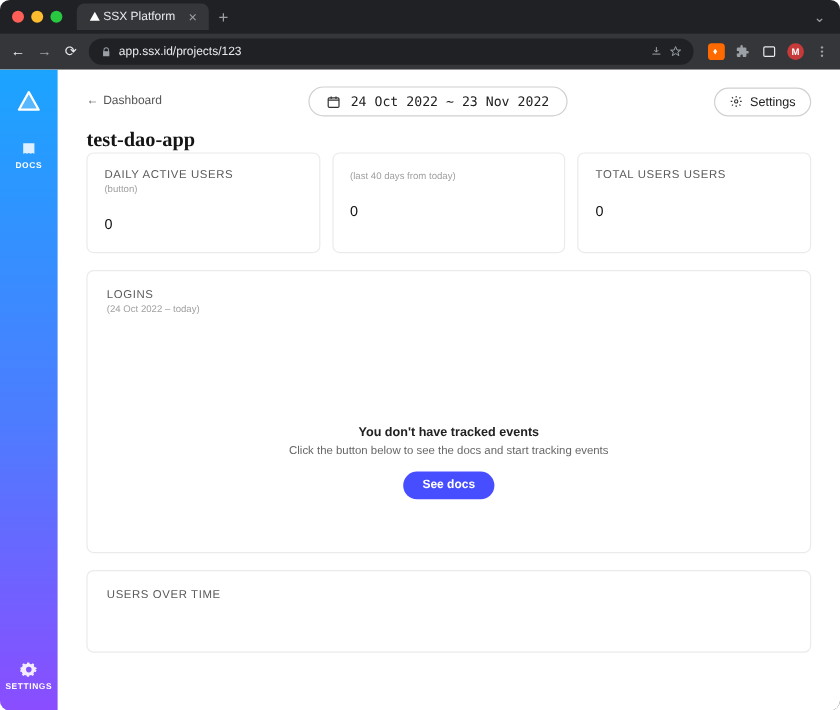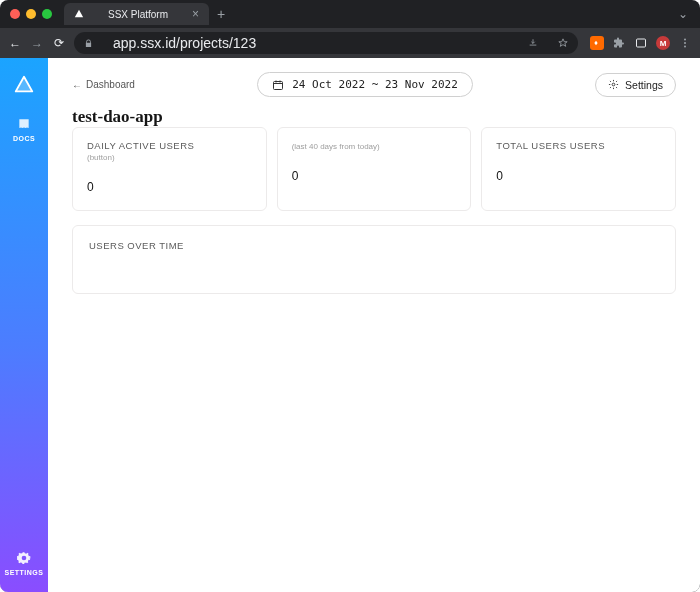--- a/index.html
+++ b/index.html
@@ -2,28 +2,28 @@
 <html><head>
 <meta charset="utf-8">
 <style>
   * { box-sizing: border-box; margin: 0; padding: 0; }
   html, body { width: 700px; height: 592px; font-family: -apple-system, BlinkMacSystemFont, "Segoe UI", Helvetica, Arial, sans-serif; overflow: hidden; }
   .browser-window { width: 700px; height: 592px; background: #202124; border-radius: 8px; position: relative; display: flex; flex-direction: column; }
   .titlebar { height: 28px; display: flex; align-items: center; padding: 0 10px; }
   .traffic { display: flex; gap: 6px; }
   .traffic span { width: 10px; height: 10px; border-radius: 50%; display: inline-block; }
   .tl-red { background: #ff5f57; } .tl-yellow { background: #febc2e; } .tl-green { background: #28c840; }
-  .tab { margin-left: 12px; background: #35363a; height: 22px; border-radius: 6px 6px 0 0; display: flex; align-items: center; padding: 0 10px; gap: 24px; color: #e8eaed; font-size: 10px; min-width: 110px; }
+  .tab { margin-left: 12px; background: #35363a; height: 22px; border-radius: 6px 6px 0 0; display: flex; align-items: center; padding: 0 10px; gap: 2px; color: #e8eaed; font-size: 10px; min-width: 110px; }
   .tab-favicon { width: 10px; height: 10px; display:flex; align-items:center; justify-content:center;}
   .tab-close { margin-left: auto; font-size: 12px; color: #9aa0a6; }
   .tab-add { color: #9aa0a6; margin-left: 8px; font-size: 14px; }
   .toolbar { height: 30px; background: #35363a; display: flex; align-items: center; padding: 0 8px; gap: 8px; }
   .nav-ico { color: #9aa0a6; font-size: 12px; width: 14px; text-align: center; }
   .nav-ico.enabled { color: #e8eaed; }
-  .urlbar { flex: 1; background: #202124; border-radius: 20px; height: 22px; display: flex; align-items: center; padding: 0 10px; gap: 20px; color: #9aa0a6; font-size: 14px; }
+  .urlbar { flex: 1; background: #202124; border-radius: 20px; height: 22px; display: flex; align-items: center; padding: 0 10px; gap: 6px; color: #9aa0a6; font-size: 10px; }
   .urlbar .lock { font-size: 10px; }
   .url-text { color: #e8eaed; }
   .ext-icons { display:flex; gap:8px; align-items:center; padding-left:4px;}
   .ext { width:14px; height:14px; display:flex; align-items:center; justify-content:center; color:#9aa0a6; font-size:11px;}
   .ext.orange { background:#ff6a00; border-radius:3px;}
   .ext.red { background:#c73a3a; color:#fff; border-radius:50%; font-size:8px; font-weight:700;}
   .content { flex:1; display:flex; background:#fff; border-bottom-left-radius:8px; border-bottom-right-radius:8px; overflow:hidden; }
   .sidebar { width:48px; background: linear-gradient(180deg, #1ba4ff 0%, #4d7cff 55%, #8a4dff 100%); display:flex; flex-direction:column; align-items:center; padding-top:16px; }
   .sidebar .logo { width:22px; height:22px; margin-bottom:20px; }
   .side-item { display:flex; flex-direction:column; align-items:center; gap:3px; color:#fff; font-size:7px; letter-spacing:.5px; font-weight:600; cursor:pointer; }
@@ -191,20 +191,29 @@
             <div class="card-sub">(last 40 days from today)</div>
             <div class="card-val">0</div>
           </div>
           <div class="card">
             <div class="card-title">TOTAL USERS USERS</div>
             <div class="card-sub"></div>
             <div class="card-val">0</div>
           </div>
         </div>
 
+        <div class="panel login-panel">
+          <div class="card-title">LOGINS</div>
+          <div class="card-sub">(24 Oct 2022 – today)</div>
+          <div class="empty">
+            <div class="empty-title">You don't have tracked events</div>
+            <div class="empty-sub">Click the button below to see the docs and start tracking events</div>
+            <button class="docs-btn">See docs</button>
+          </div>
+        </div>
 
         <div class="panel users-panel">
           <div class="card-title">USERS OVER TIME</div>
         </div>
       </div>
     </div>
   </div>
 </div>
 
 </body></html>

